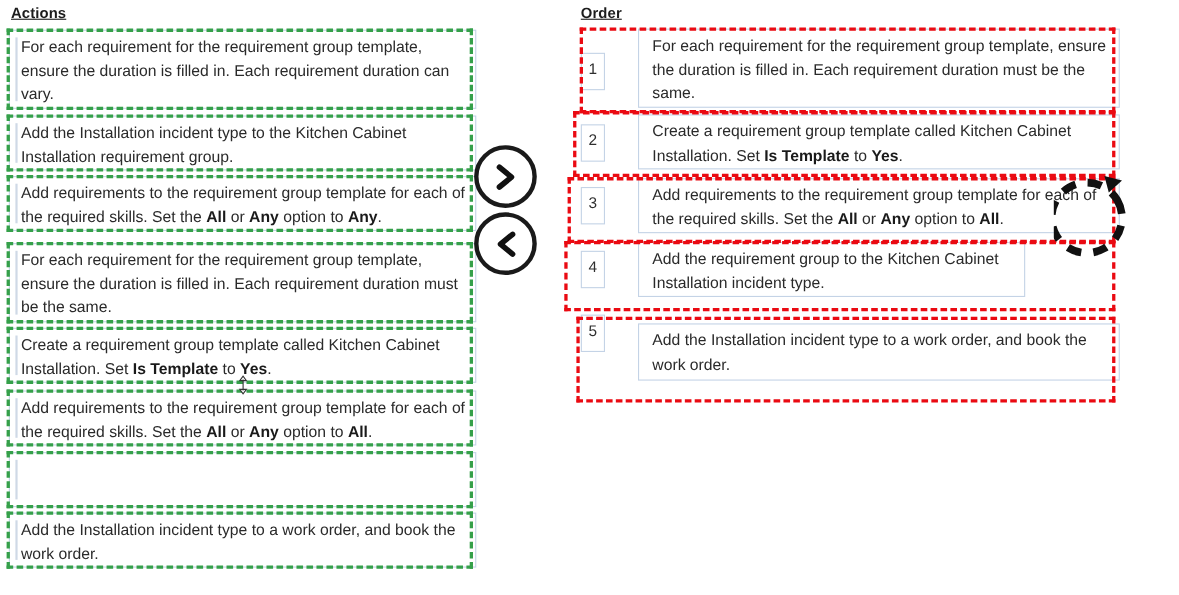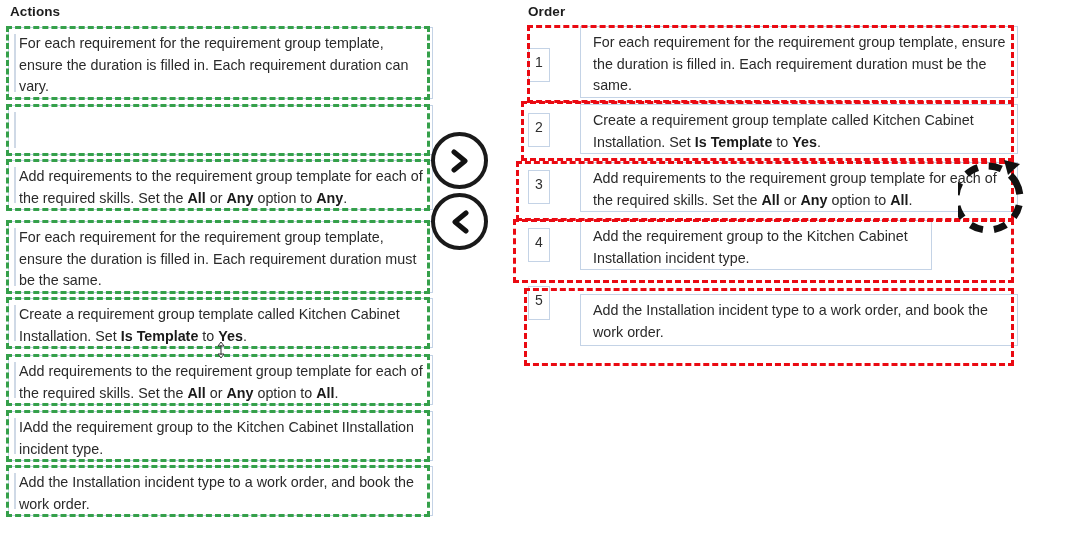--- a/index.html
+++ b/index.html
@@ -20,20 +20,21 @@
 
   
   #actions-col{position:absolute;left:8px;top:0;width:425px;z-index:2;}
   #order-col{position:absolute;left:528px;top:0;width:540px;z-index:2;}
 
   .col-header{
     font-size:13.5px;
     font-weight:700;
     color:#1c1c1c;
     letter-spacing:0.1px;
+    text-decoration:underline;
   }
 
   
   .action-box{
     position:absolute;
     left:0;
     box-sizing:border-box;
     border:1px solid #c4d3e6;
     background:#ffffff;
     padding:5px 9px 4px 10px;
@@ -103,26 +104,26 @@
   #swap-arc{position:absolute;left:958px;top:142px;z-index:7;width:72px;height:112px;}
 </style>
 </head>
 <body>
 
 <div id="watermark"></div>
 
 <div id="actions-col">
   <div class="col-header" style="position:absolute;left:2px;top:4px;">Actions</div>
 <div class="action-box" style="top: 27px; height: 72px; width: 425px;"><div class="bar"></div><span>For each requirement for the requirement group template, ensure the duration is filled in. Each requirement duration can vary.</span></div>
-    <div class="action-box" style="top: 105px; height: 50px; width: 425px;"><div class="bar"></div></div>
+    <div class="action-box" style="top: 105px; height: 50px; width: 425px;"><div class="bar"></div><span>Add the Installation incident type to the Kitchen Cabinet Installation requirement group.</span></div>
     <div class="action-box" style="top: 160px; height: 50px; width: 425px;"><div class="bar"></div><span>Add requirements to the requirement group template for each of the required skills. Set the <b>All</b> or <b>Any</b> option to <b>Any</b>.</span></div>
     <div class="action-box" style="top: 221px; height: 72px; width: 425px;"><div class="bar"></div><span>For each requirement for the requirement group template, ensure the duration is filled in. Each requirement duration must be the same.</span></div>
     <div class="action-box" style="top: 298px; height: 50px; width: 425px;"><div class="bar"></div><span>Create a requirement group template called Kitchen Cabinet Installation. Set <b>Is Template</b> to <b>Yes</b>.</span></div>
     <div class="action-box" style="top: 355px; height: 50px; width: 425px;"><div class="bar"></div><span>Add requirements to the requirement group template for each of the required skills. Set the <b>All</b> or <b>Any</b> option to <b>All</b>.</span></div>
-    <div class="action-box" style="top: 411px; height: 50px; width: 425px;"><div class="bar"></div><span>IAdd the requirement group to the Kitchen Cabinet IInstallation incident type.</span></div>
+    <div class="action-box" style="top: 411px; height: 50px; width: 425px;"><div class="bar"></div></div>
     <div class="action-box" style="top: 466px; height: 50px; width: 425px;"><div class="bar"></div><span>Add the Installation incident type to a work order, and book the work order.</span></div>
   </div>
 
 <div id="order-col">
   <div class="col-header" style="position:absolute;left:0px;top:4px;">Order</div>
 <div class="order-num" style="top: 48px; height: 34px; line-height: 26px; padding-top: 0px;">1</div>
     <div class="order-box" style="left: 52px; top: 26px; width: 438px; height: 72px;"><span>For each requirement for the requirement group template, ensure the duration is filled in. Each requirement duration must be the same.</span></div>
     <div class="order-num" style="top: 113px; height: 34px; line-height: 26px; padding-top: 0px;">2</div>
     <div class="order-box" style="left: 52px; top: 104px; width: 438px; height: 50px;"><span>Create a requirement group template called Kitchen Cabinet Installation. Set <b>Is Template</b> to <b>Yes</b>.</span></div>
     <div class="order-num" style="top: 170px; height: 34px; line-height: 26px; padding-top: 0px;">3</div>

